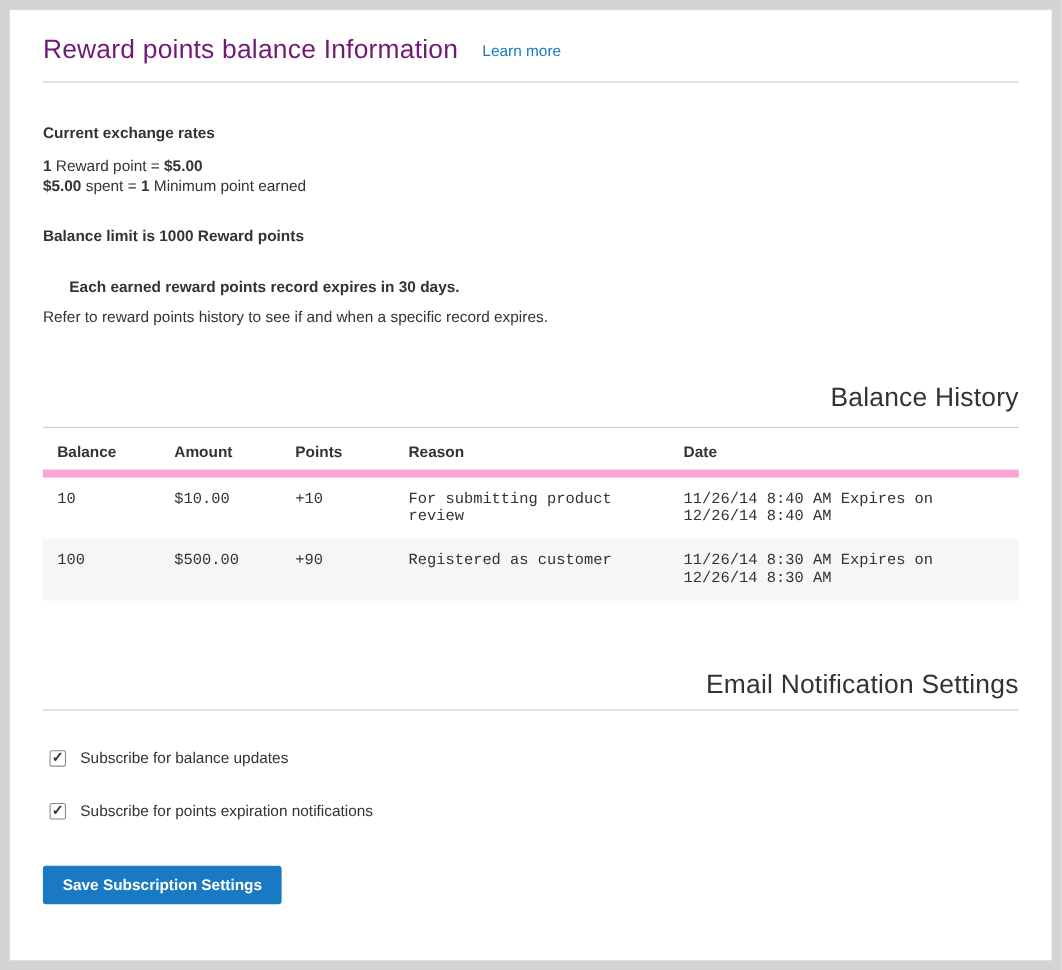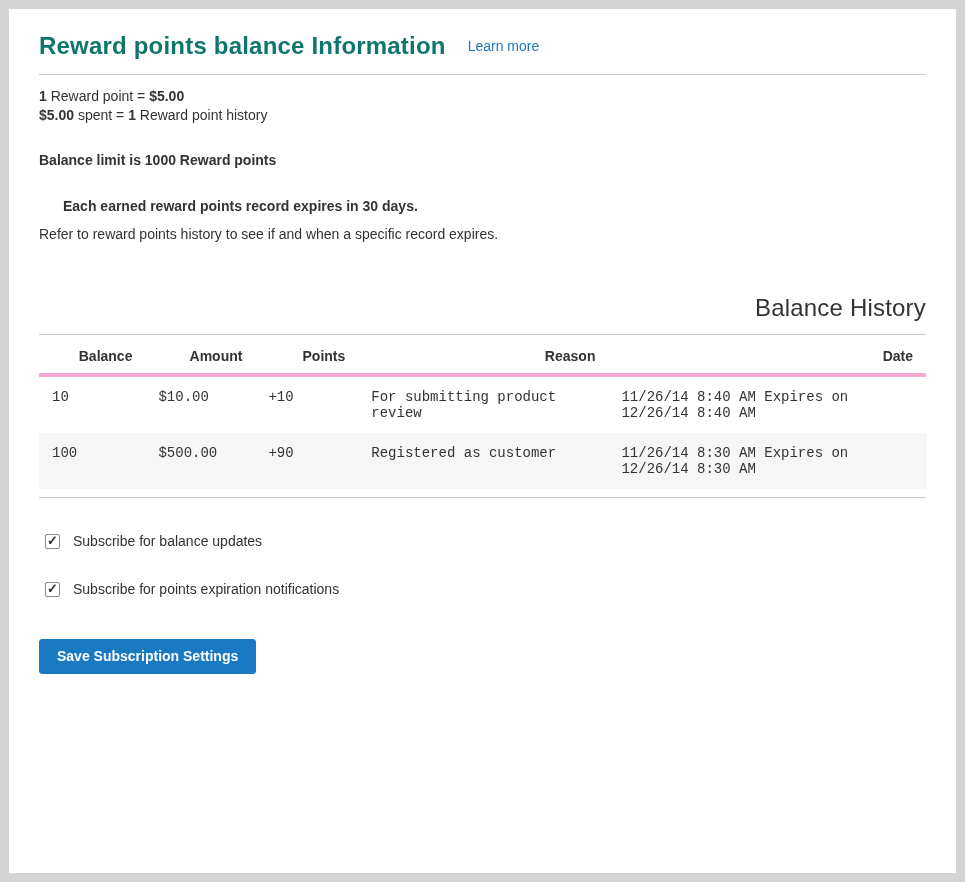--- a/index.html
+++ b/index.html
@@ -16,22 +16,22 @@
     margin: 9px;
     background: #ffffff;
     padding: 25px 30px 26px 30px;
     overflow: hidden;
   }
   
   .title-row { display: flex; align-items: center; }
   h1.page-title {
     margin: 0;
     font-size: 24px;
-    font-weight: 700;
-    color: #0f766e;
+    font-weight: 400;
+    color: #701a75;
     letter-spacing: 0.2px;
     line-height: 1;
   }
   a.learn-more {
     margin-left: 22px;
     font-size: 14px;
     color: #1979c3;
     text-decoration: none;
     cursor: pointer;
   }
@@ -80,24 +80,24 @@
     text-align: right;
   }
   table.history-table {
     width: 100%;
     border-collapse: collapse;
     margin-top: 12px;
     border-top: 1px solid #cccccc;
     font-size: 14px;
   }
   table.history-table th {
-    text-align: right;
+    text-align: left;
     font-weight: bold;
     padding: 13px 13px 9px 13px;
-    border-bottom: 4px solid #f9a8d4;
+    border-bottom: 7px solid #f9a8d4;
   }
   table.history-table td {
     padding: 12px 13px;
     vertical-align: top;
     font-family: Liberation Mono, monospace;
   }
   table.history-table tbody tr:nth-child(even) { background: #f6f6f6; }
   .col-balance { width: 12%; }
   .col-amount  { width: 12.4%; }
   .col-points  { width: 11.6%; }
@@ -157,22 +157,23 @@
 
   
   <div class="title-row">
     <h1 class="page-title">Reward points balance Information</h1>
     <a class="learn-more">Learn more</a>
   </div>
   <hr class="divider">
 
   
 
-
-  <p class="rates"><span class="bold">1</span><span> Reward point = </span><span class="bold">$5.00</span><br><span class="bold">$5.00</span><span> spent = </span><span class="bold">1</span><span> Reward point history</span></p>
+  <p class="exchange-heading">Current exchange rates</p>
+
+  <p class="rates"><span class="bold">1</span><span> Reward point = </span><span class="bold">$5.00</span><br><span class="bold">$5.00</span><span> spent = </span><span class="bold">1</span><span> Minimum point earned</span></p>
 
   <p class="limit-text">Balance limit is 1000 Reward points</p>
 
   <p class="expiration-text">Each earned reward points record expires in 30 days.</p>
   <p class="expiration-hint">Refer to reward points history to see if and when a specific record expires.</p>
 
   
   <h2 class="section-heading">Balance History</h2>
 
   <table class="history-table">
@@ -197,20 +198,21 @@
         <td>100</td>
         <td>$500.00</td>
         <td>+90</td>
         <td>Registered as customer</td>
         <td>11/26/14 8:30 AM Expires on 12/26/14 8:30 AM</td>
       </tr>
     </tbody>
   </table>
 
   
+  <h2 class="section-heading email-heading">Email Notification Settings</h2>
   <hr class="divider divider-email">
 
   <div class="checkbox-row">
     <input type="checkbox" id="cb-balance" checked="true" style="">
     <label for="cb-balance">Subscribe for balance updates</label>
   </div>
 
   <div class="checkbox-row second">
     <input type="checkbox" id="cb-expiration" checked="true" style="">
     <label for="cb-expiration">Subscribe for points expiration notifications</label>

